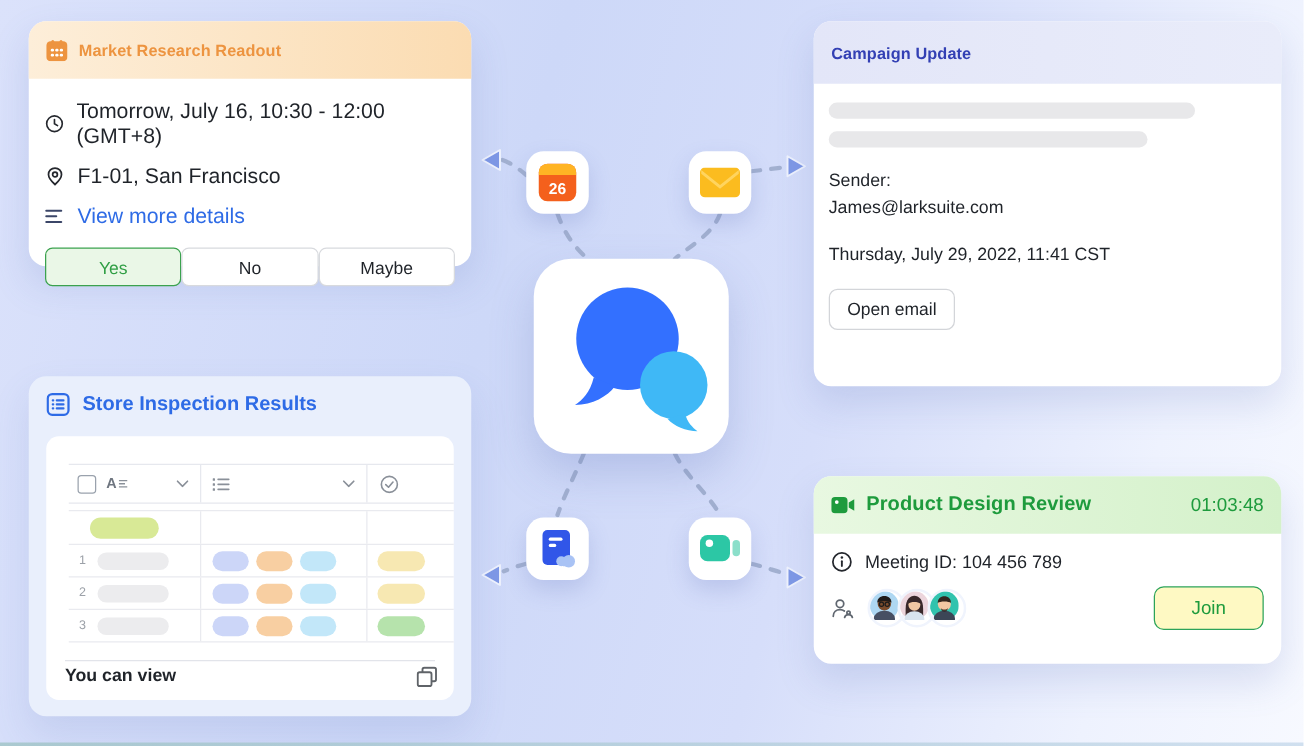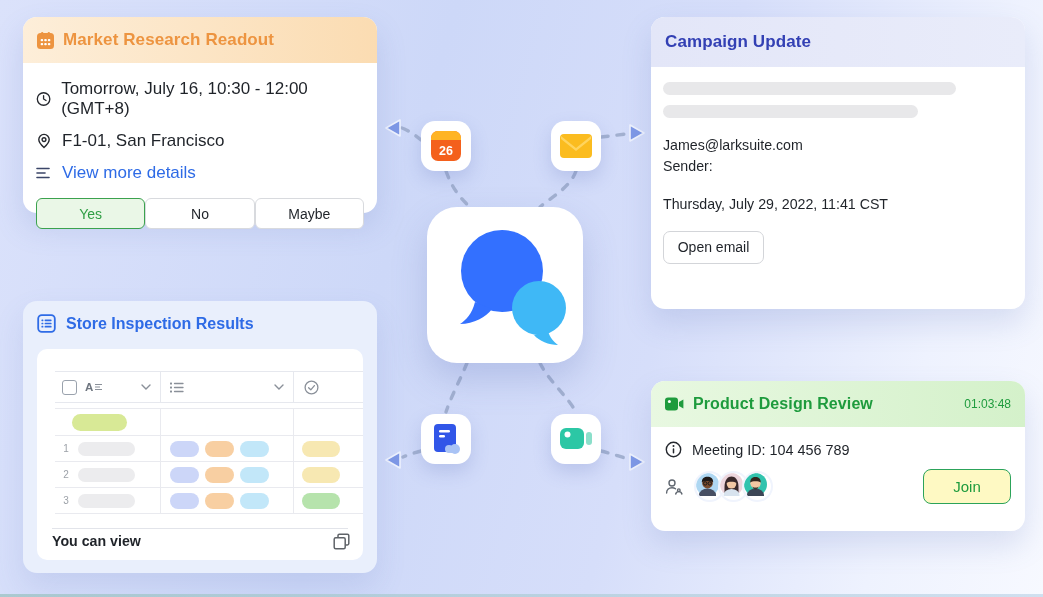--- a/index.html
+++ b/index.html
@@ -6,21 +6,21 @@
   body{font-family:"Liberation Sans",sans-serif;color:#1f2329;}
   .stage{position:relative;width:1043px;height:597px;overflow:hidden;
          background:linear-gradient(105deg,#dbe2fb 0%,#cdd8f8 38%,#d6defa 62%,#eef2fe 85%,#f7f9ff 100%);}
   .bottom-strip{position:absolute;left:0;bottom:0;width:100%;height:3px;
          background:linear-gradient(90deg,#9cc2c2,#c3d7ea);opacity:.75;}
 
   .card{position:absolute;background:#fff;border-radius:14px;
         box-shadow:0 14px 30px rgba(90,110,185,.18);}
   .card-header{display:flex;align-items:center;gap:9px;padding:0 14px;
         border-radius:14px 14px 0 0;}
-  .hdr-title{font-weight:700;font-size:17px;letter-spacing:.1px;}
+  .hdr-title{font-weight:700;font-size:13px;letter-spacing:.1px;}
 
   
   .market{left:23px;top:17px;width:354px;height:196px;}
   .market .card-header{height:46px;background:linear-gradient(90deg,#fdeed9,#fbdcb2);}
   .market .hdr-title{color:#ed9440;}
   .market-body{padding:8px 13px 0 13px;}
   .info-row{display:flex;align-items:center;gap:10px;margin-top:12px;font-size:17px;}
   .info-row:first-child{margin-top:8px;}
   .link-row{color:#2e6be6;cursor:pointer;}
   .rsvp-row{display:flex;gap:0;margin-top:15px;}
@@ -69,21 +69,21 @@
   .p-yel{width:38px;height:16px;background:#f7e8b2;}
   .p-grn{width:38px;height:16px;background:#b6e3ac;}
   .sheet-divider{position:absolute;left:15px;right:15px;top:179px;border-top:1px solid #e2e4ea;}
   .sheet-footer{position:absolute;left:15px;right:13px;top:184px;height:24px;display:flex;align-items:flex-start;justify-content:space-between;font-weight:bold;}
   .footer-note{font-size:14.2px;}
 
   
   .meeting{left:651px;top:381px;width:374px;height:150px;}
   .meeting .card-header{height:46px;background:linear-gradient(90deg,#e8f8e1,#d4f1ca);}
   .meeting .hdr-title{color:#1e9b3d;font-size:16px;}
-  .timer{margin-left:auto;color:#1e9b3d;font-size:12px;}
+  .timer{margin-left:auto;color:#1e9b3d;font-size:15px;}
   .meeting-body{padding:10px 14px 0 14px;}
   .meeting-row{display:flex;align-items:center;gap:10px;margin-top:4px;font-size:14.4px;}
   .people-row{display:flex;align-items:center;margin-top:11px;}
   .avatars{display:flex;margin-left:10px;}
   .avatar{width:27px;height:27px;border-radius:50%;border:2px solid #f0f4fd;margin-left:-7px;overflow:hidden;}
   .avatar:first-child{margin-left:0;}
   .join-btn{margin-left:auto;width:86px;height:33px;border-radius:8px;border:1.6px solid #2ca35a;color:#1e9b3d;
             background:#fef9c3;font-size:15px;display:flex;align-items:center;justify-content:center;cursor:pointer;}
 
   
@@ -225,22 +225,22 @@
   </div>
 
   <div class="card campaign">
     <div class="card-header">
       <span class="hdr-title">Campaign Update</span>
     </div>
     <div class="campaign-body">
       <div class="ph-bar" style="width:293px;"></div>
       <div class="ph-bar" style="width:255px;"></div>
       <div class="block-gap">
+        <div>Sender:</div>
         <div>James@larksuite.com</div>
-        <div>Sender:</div>
       </div>
       <div class="block-gap">
         <div>Thursday, July 29, 2022, 11:41 CST</div>
       </div>
       <div class="open-email-btn">Open email</div>
     </div>
   </div>
 
   <div class="card store">
     <div class="store-title-row">

